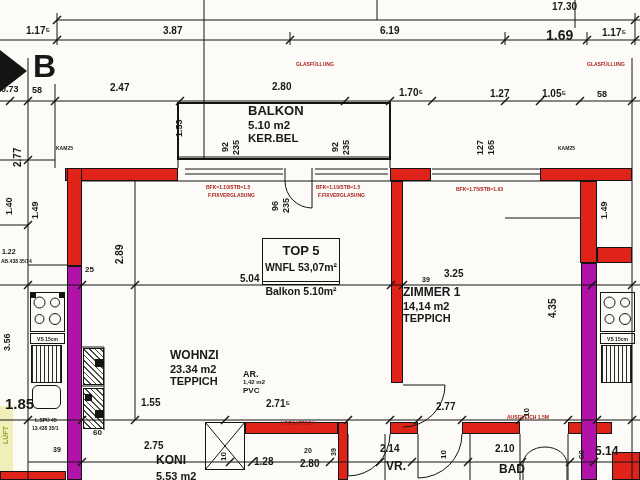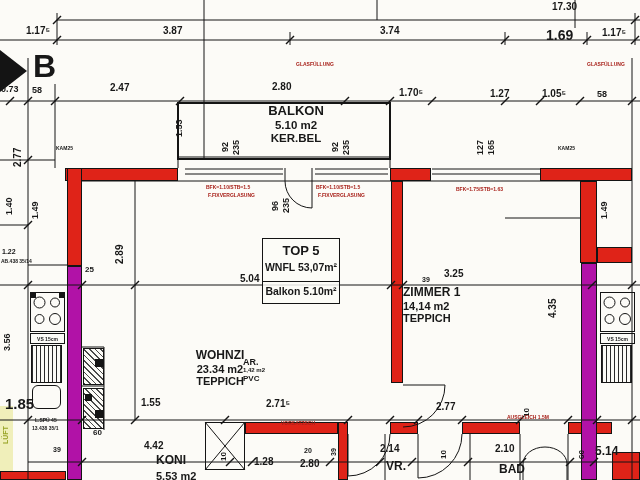--- a/index.html
+++ b/index.html
@@ -10,22 +10,22 @@
   .red{background:#df2318;}
   .pur{background:#b112a7;}
   .fx{position:absolute;border:1px solid #141414;background:#fcfbf7;}
   .hatch-v{background:repeating-linear-gradient(90deg,#2a2a2a 0 1px,transparent 1px 4px);}
   .hatch-d{background:repeating-linear-gradient(45deg,#4a4a4a 0 1px,transparent 1px 4px);}
   .blk{position:absolute;background:#141414;border:none;}
   svg.lw{position:absolute;left:0;top:0;pointer-events:none;}
   .ann{position:absolute;font-weight:700;color:#181818;white-space:nowrap;line-height:1;letter-spacing:0;}
   .rot{transform:rotate(-90deg);transform-origin:0 0;}
   .roomlbl{position:absolute;font-weight:700;color:#181818;line-height:1.15;}
-  .ctr{text-align:center;}
-  .ubox{position:absolute;left:262px;top:238px;width:78px;height:66px;border:1.6px solid #141414;
+  .ctr{text-align:left;}
+  .ubox{position:absolute;left:262px;top:238px;width:78px;height:47px;border:1.6px solid #141414;
         background:rgba(252,251,247,.85);text-align:center;font-weight:700;color:#181818;}
   .ubox .r1{font-size:13px;padding-top:4px;height:22px;}
   .ubox .r2{font-size:10.5px;height:20px;}
   .ubox .r3{font-size:10.5px;border-top:1.4px solid #141414;padding-top:3px;}
   .balc{position:absolute;left:177px;top:102px;width:214px;height:58px;border:2px solid #141414;}
   .shaft{position:absolute;left:205px;top:422px;width:40px;height:48px;border:1.3px solid #141414;background:#fcfbf7;}
   .vsbox{position:absolute;border:1px solid #141414;background:#fcfbf7;font-size:5px;font-weight:700;
          text-align:center;line-height:10px;color:#181818;}
   .sink{position:absolute;border:1.2px solid #141414;border-radius:6px;background:#fcfbf7;}
   .hl{position:absolute;background:#e6e588;opacity:.55;}
@@ -216,34 +216,34 @@
     <div style="font-size:12px;">WOHNZI</div>
     <div style="font-size:11px;">23.34 m2</div>
     <div style="font-size:11px;">TEPPICH</div>
   </div>
   <div class="roomlbl" style="left:403px;top:286px;">
     <div style="font-size:12px;">ZIMMER 1</div>
     <div style="font-size:11px;">14,14 m2</div>
     <div style="font-size:11px;">TEPPICH</div>
   </div>
   <div class="roomlbl" style="left:243px;top:357px;">
-    <div style="font-size:9px;">AR.</div>
+    <div style="font-size:9px;margin-top:12px;">AR.</div>
     <div style="font-size:6px;">1,42 m2</div>
     <div style="font-size:8px;">PVC</div>
   </div>
   <div class="roomlbl" style="left:156px;top:454px;font-size:12px;text-align:right;">KONI</div>
   <div class="roomlbl" style="left:156px;top:470px;font-size:11px;">5.53 m2</div>
   <div class="roomlbl" style="left:386px;top:460px;font-size:12px;">VR.</div>
   <div class="roomlbl" style="left:499px;top:463px;font-size:12px;">BAD</div>
 
   <div id="ann-layer">
       <span class="ann" style="left: 552px; top: 2px; font-size: 10px;">17.30</span>
       <span class="ann" style="left: 26px; top: 26px; font-size: 10px;">1.17⁵</span>
       <span class="ann" style="left: 163px; top: 26px; font-size: 10px;">3.87</span>
-      <span class="ann" style="left: 380px; top: 26px; font-size: 10px;">3.74</span>
+      <span class="ann" style="left: 380px; top: 26px; font-size: 10px;">6.19</span>
       <span class="ann" style="left: 546px; top: 28px; font-size: 14px;">1.69</span>
       <span class="ann" style="left: 602px; top: 28px; font-size: 10px;">1.17⁵</span>
       <span class="ann" style="left: 1px; top: 85px; font-size: 9px;">0.73</span>
       <span class="ann" style="left: 32px; top: 86px; font-size: 9px;">58</span>
       <span class="ann" style="left: 110px; top: 83px; font-size: 10px;">2.47</span>
       <span class="ann" style="left: 272px; top: 82px; font-size: 10px;">2.80</span>
       <span class="ann" style="left: 399px; top: 88px; font-size: 10px;">1.70⁵</span>
       <span class="ann" style="left: 490px; top: 89px; font-size: 10px;">1.27</span>
       <span class="ann" style="left: 542px; top: 89px; font-size: 10px;">1.05⁵</span>
       <span class="ann" style="left: 597px; top: 90px; font-size: 9px;">58</span>
@@ -281,21 +281,21 @@
       <span class="ann" style="left: 266px; top: 399px; font-size: 10px;">2.71⁵</span>
       <span class="ann" style="left: 436px; top: 402px; font-size: 10px;">2.77</span>
       <span class="ann rot" style="left: 523px; top: 417px; font-size: 8px;">10</span>
       <span class="ann" style="left: 507px; top: 415px; font-size: 5px; color: rgb(168, 33, 26);">AUSGLEICH 1.5M</span>
       <span class="ann" style="left: 281px; top: 421px; font-size: 5px; color: rgb(168, 33, 26);">VORSATZSCH</span>
       <span class="ann" style="left: 93px; top: 429px; font-size: 8px;">60</span>
       <span class="ann" style="left: 35px; top: 418px; font-size: 5px;">L.SPÜ 45</span>
       <span class="ann" style="left: 32px; top: 426px; font-size: 5px;">13.438 35/1</span>
       <span class="ann" style="left: 1px; top: 259px; font-size: 5px;">AB.438 35/14</span>
       <span class="ann" style="left: 2px; top: 248px; font-size: 7px;">1.22</span>
-      <span class="ann" style="left: 144px; top: 441px; font-size: 10px;">4.42</span>
+      <span class="ann" style="left: 144px; top: 441px; font-size: 10px;">2.75</span>
       <span class="ann rot" style="left: 220px; top: 461px; font-size: 8px;">10</span>
       <span class="ann" style="left: 254px; top: 457px; font-size: 10px;">1.28</span>
       <span class="ann" style="left: 300px; top: 459px; font-size: 10px;">2.80</span>
       <span class="ann" style="left: 304px; top: 447px; font-size: 7px;">20</span>
       <span class="ann rot" style="left: 330px; top: 456px; font-size: 7px;">39</span>
       <span class="ann" style="left: 380px; top: 444px; font-size: 10px;">2.14</span>
       <span class="ann rot" style="left: 440px; top: 459px; font-size: 8px;">10</span>
       <span class="ann" style="left: 495px; top: 444px; font-size: 10px;">2.10</span>
       <span class="ann rot" style="left: 578px; top: 459px; font-size: 8px;">60</span>
       <span class="ann" style="left: 595px; top: 445px; font-size: 12px;">5.14</span>

